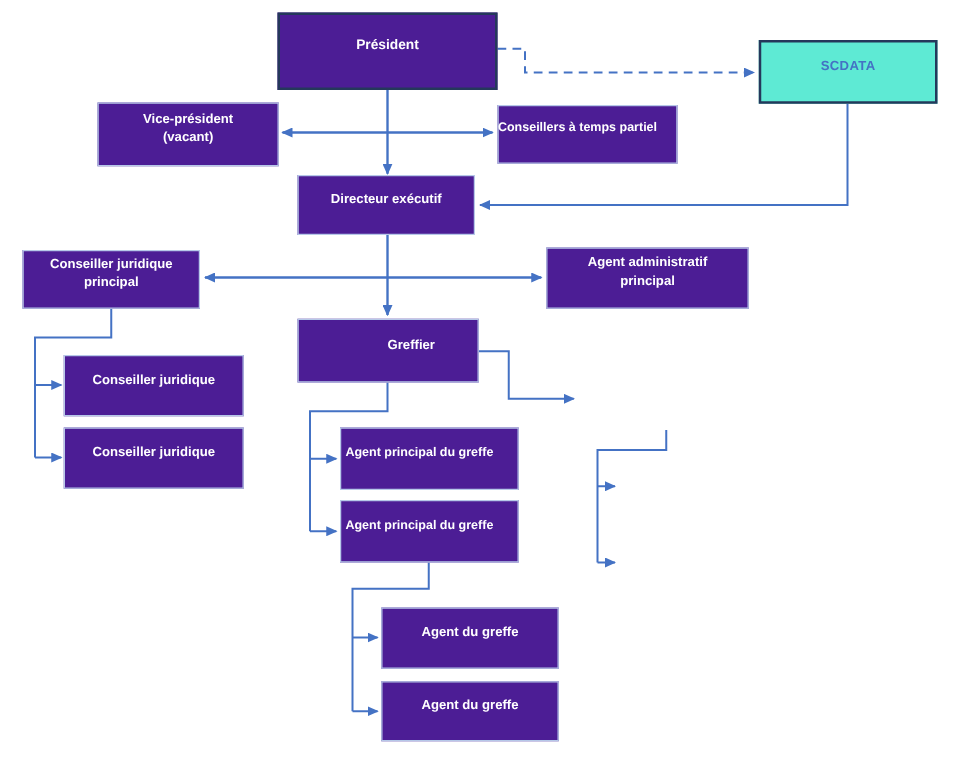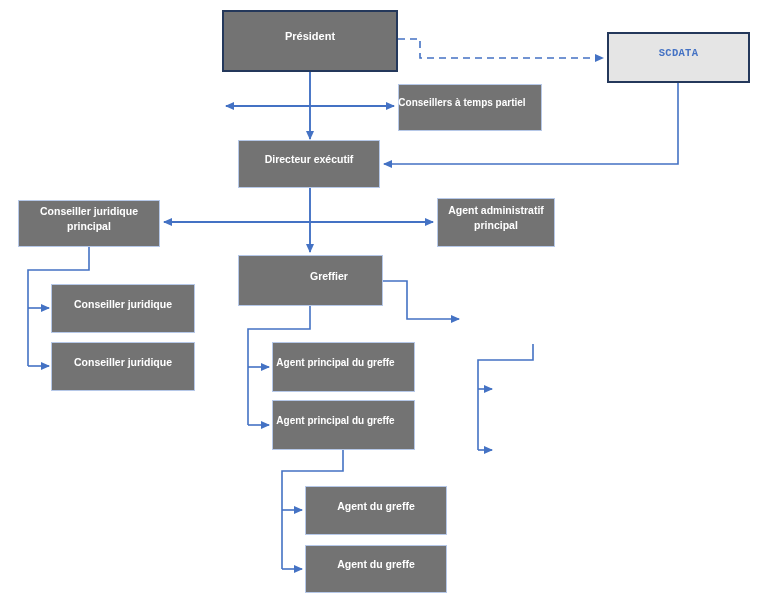--- a/index.html
+++ b/index.html
@@ -22,39 +22,38 @@
     z-index: 1;
   }
   .node {
     position: absolute;
     z-index: 2;
     box-sizing: border-box;
     display: flex;
     align-items: center;
     justify-content: center;
     text-align: center;
-    background: #737373;
+    background: #4c1d95;
     border: 1px solid #b6c8e8;
     color: #ffffff;
     font-weight: bold;
     font-size: 10.5px;
     line-height: 1.4;
     white-space: pre-line;
     padding: 0 3px 9px 3px;
   }
   .node.emphasis {
     border: 2px solid #24385b;
     font-size: 11px;
   }
   .node.plain {
-    background: #e5e5e5;
+    background: #5eead4;
     border: 2px solid #24385b;
     color: #4472c4;
     letter-spacing: 0.3px;
-    font-family: Liberation Mono, monospace;
   }
   .node.long {
     font-size: 10px;
     white-space: nowrap;
     padding-left: 0;
     padding-right: 16px;
   }
   path.edge {
     fill: none;
     stroke: #4472c4;
@@ -98,29 +97,31 @@
 
     <path class="edge" d="M343 450 V471 H282 V569"></path>
     <path class="edge" d="M282 510 H302" marker-end="url(#arrow)"></path>
     <path class="edge" d="M282 569 H302" marker-end="url(#arrow)"></path>
   </svg>
 
   <div class="node emphasis" style="left:222px; top:10px; width:176px; height:62px;">Président</div>
 
   <div class="node plain" style="left:607px; top:32px; width:143px; height:51px;">SCDATA</div>
 
+  <div class="node" style="left:78px; top:82px; width:145px; height:51px;">Vice-président
+(vacant)</div>
 
   <div class="node long" style="left:398px; top:84px; width:144px; height:47px;">Conseillers à temps partiel</div>
 
   <div class="node" style="left:238px; top:140px; width:142px; height:48px;">Directeur exécutif</div>
 
   <div class="node" style="left:18px; top:200px; width:142px; height:47px;">Conseiller juridique
 principal</div>
 
-  <div class="node" style="left:437px; top:198px; width:118px; height:49px;">Agent administratif
+  <div class="node" style="left:437px; top:198px; width:162px; height:49px;">Agent administratif
 principal</div>
 
   <div class="node" style="left:238px; top:255px; width:145px; height:51px;padding-left:40px;">Greffier</div>
 
   <div class="node" style="left:51px; top:284px; width:144px; height:49px;">Conseiller juridique</div>
 
   <div class="node" style="left:51px; top:342px; width:144px; height:49px;">Conseiller juridique</div>
 
   <div class="node long" style="left:272px; top:342px; width:143px; height:50px;">Agent principal du greffe</div>
 

